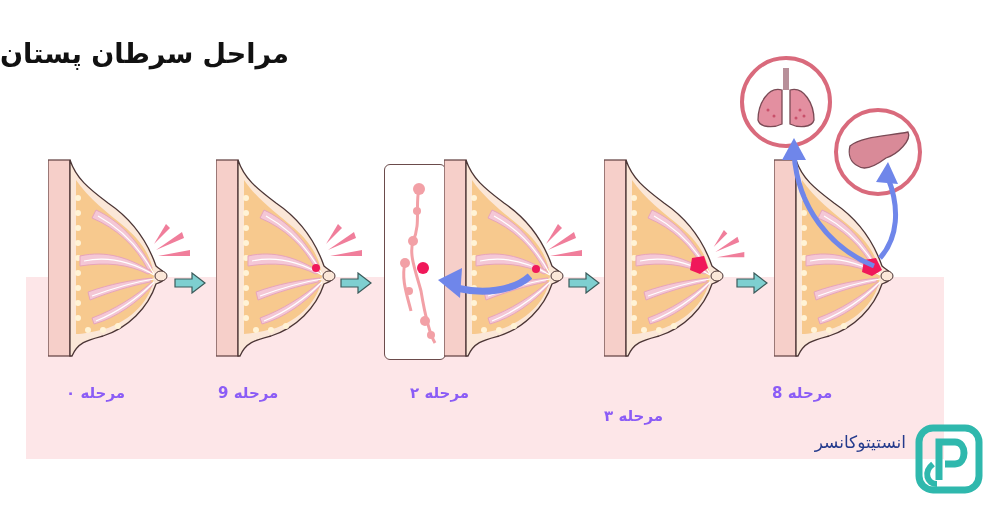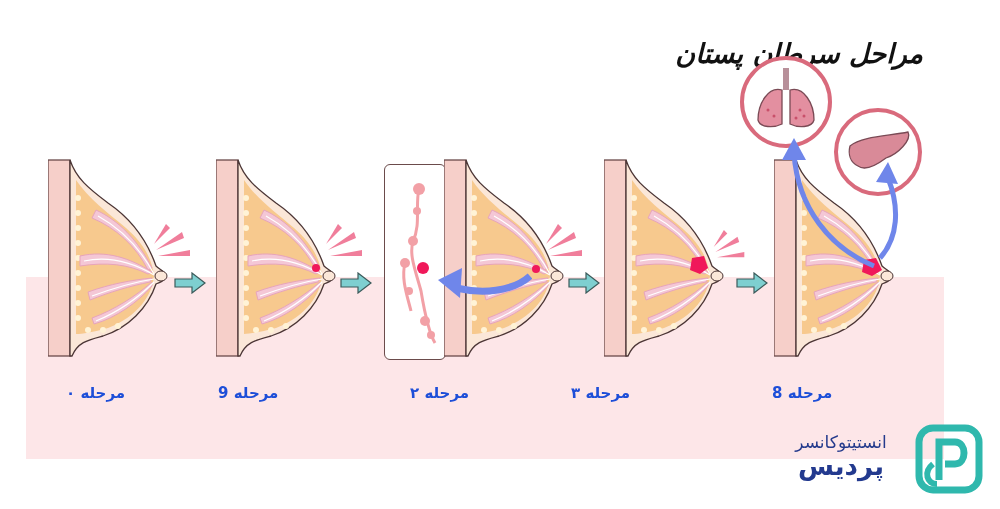--- a/index.html
+++ b/index.html
@@ -1,23 +1,23 @@
 <!DOCTYPE html>
 <html><head>
 <meta charset="utf-8">
 <style>
   html, body { margin:0; padding:0; }
   body { width:1000px; height:509px; background:#ffffff; position:relative; overflow:hidden; font-family:"DejaVu Sans", sans-serif; }
   .band { position:absolute; left:26px; top:277px; width:918px; height:182px; background:#fde6e8; }
-  .title { position:absolute; left:0; width:923px; top:38px; text-align:right; font-size:27px; font-weight:bold; color:#111; direction:rtl;font-style:italic; }
+  .title { position:absolute; left:0; width:923px; top:38px; text-align:left; font-size:27px; font-weight:bold; color:#111; direction:rtl; }
   .stage { position:absolute; top:158px; width:130px; height:200px; }
   .stage svg { overflow:visible; }
-  .label { position:absolute; top:384px; font-size:15px; font-weight:bold; color:#1d4ed8; direction:rtl; white-space:nowrap; }
+  .label { position:absolute; top:384px; font-size:15px; font-weight:bold; color:#8b5cf6; direction:rtl; white-space:nowrap; }
   .arrow { position:absolute; top:272px; width:32px; height:22px; }
-  .logo-text { position:absolute; left:776px; top:432px; width:130px; text-align:center; direction:rtl; }
+  .logo-text { position:absolute; left:776px; top:432px; width:130px; text-align:right; direction:rtl; }
   .logo-line1 { font-size:17px; color:#243a8c; letter-spacing:-0.5px; }
   .logo-line2 { font-size:26px; font-weight:bold; color:#233a8f; line-height:28px; }
   .logo-mark { position:absolute; left:915px; top:424px; width:68px; height:70px; }
   .organ { position:absolute; }
 </style>
 </head>
 <body>
 
 <div class="band"></div>
 
@@ -142,21 +142,21 @@
       <use href="#breast"></use>
     <path d="M88 100 L100 98 L104 110 L96 116 L86 112 Z" fill="#f0185a"></path>
   </svg>
   <svg class="organ" style="left:108px;top:72px;" width="34" height="34">
       <use href="#rays"></use>
     </svg>
 </div>
 <div class="arrow" style="left:736px;"><svg width="32" height="22">
       <use href="#steparrow"></use>
     </svg></div>
-<div class="label" style="left:571px;">مرحله ۳</div>
+<div class="label" style="left:604px;margin-top:23px;">مرحله ۳</div>
 
 <div class="stage" style="left:774px;">
   <svg width="130" height="200">
       <use href="#breast"></use>
     <path d="M90 102 L102 100 L108 112 L98 118 L88 114 Z" fill="#f0185a"></path>
   </svg>
 </div>
 
 <svg class="organ" style="left:738px;top:54px;" width="96" height="96">
   <circle cx="48" cy="48" r="44" fill="#fff" stroke="#d96a7c" stroke-width="4"></circle>
@@ -180,19 +180,18 @@
 <svg class="organ" style="left:780px;top:138px;" width="130" height="140">
   <path d="M94 128 C50 110 18 70 14 16" stroke="#6f86ea" stroke-width="5" fill="none"></path>
   <polygon points="2,22 14,0 26,22" fill="#6f86ea"></polygon>
   <path d="M100 120 C118 100 120 70 108 40" stroke="#6f86ea" stroke-width="5" fill="none"></path>
   <polygon points="96,44 108,24 118,46" fill="#6f86ea"></polygon>
 </svg>
 <div class="label" style="left:772px;">مرحله 8</div>
 
 <div class="logo-text">
   <div class="logo-line1">انستیتوکانسر</div>
-  <div class="logo-line2">پردیس</div>
 </div>
 <svg class="logo-mark" viewBox="0 0 68 70">
   <rect x="4" y="4" width="60" height="62" rx="14" fill="none" stroke="#2fb8ad" stroke-width="7"></rect>
   <path d="M24 56 L24 18 L40 18 C52 18 52 40 40 40 L30 40" fill="none" stroke="#2fb8ad" stroke-width="7"></path>
   <path d="M18 40 C8 48 12 60 22 60" fill="none" stroke="#2fb8ad" stroke-width="6"></path>
 </svg>
 
 </body></html>

